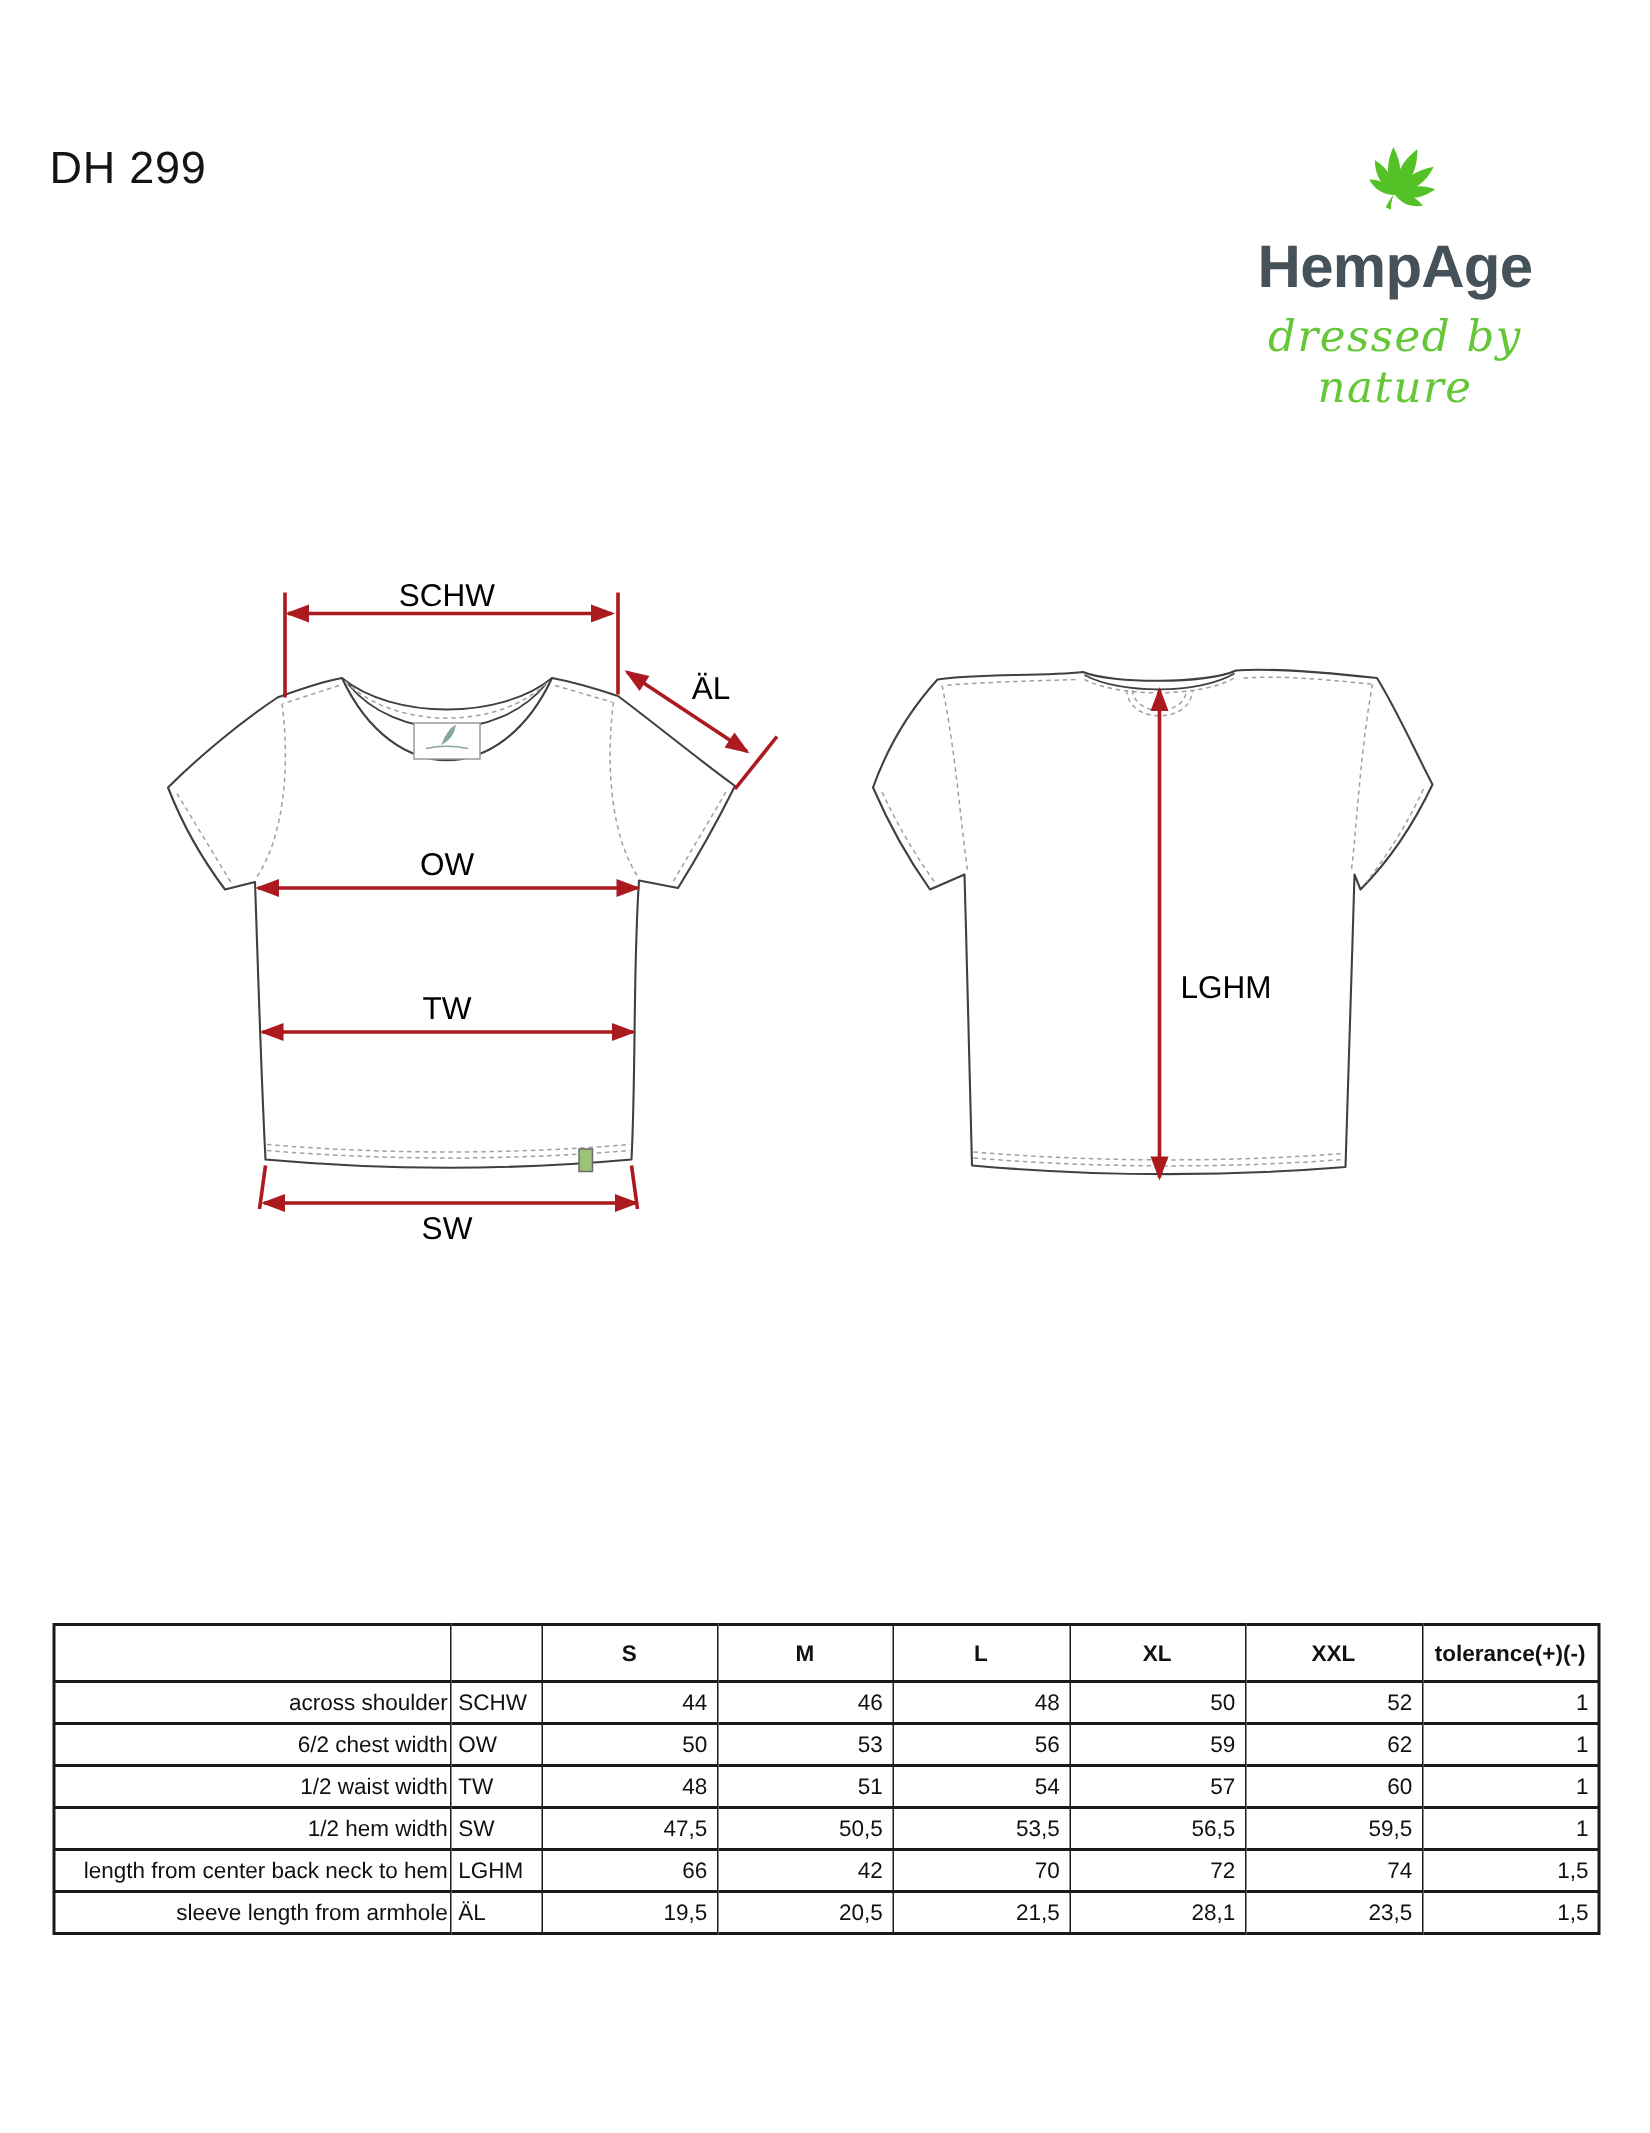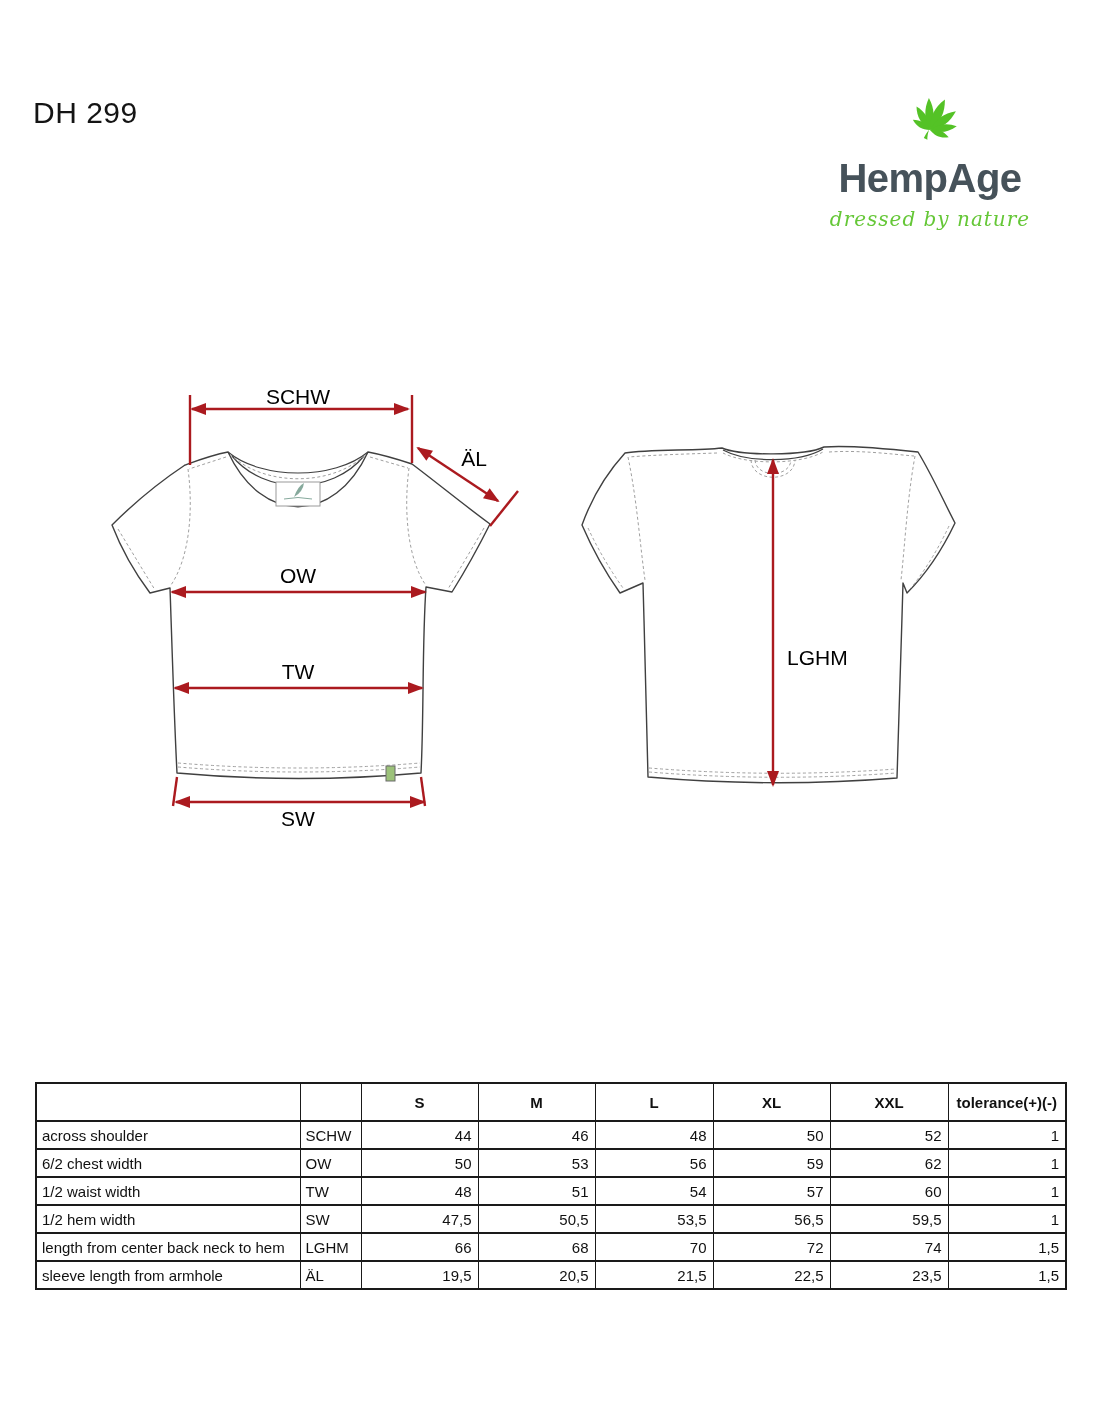--- a/index.html
+++ b/index.html
@@ -9,21 +9,21 @@
     font-family:"Liberation Sans", sans-serif; color:#111;
   }
   .page-title {
     position:absolute; left:33px; top:96px; margin:0;
     font-size:30px; font-weight:400; letter-spacing:0.5px; color:#141414;
   }
   
   .logo { position:absolute; left:800px; top:80px; width:260px; text-align:center; }
   .logo svg.leaf { display:block; margin:0 auto; }
   .brand { font-size:40px; font-weight:600; color:#46525a; letter-spacing:-0.5px; margin-top:2px; }
-  .tagline { font-family:"DejaVu Serif", serif; font-style:italic; font-size:20px;
+  .tagline { font-family:"DejaVu Serif", serif; font-style:italic; font-size:29px;
              color:#65c737; margin-top:6px; letter-spacing:1px; }
   
   .front-svg { position:absolute; left:92px;  top:385px; }
   .back-svg  { position:absolute; left:565px; top:430px; }
   .outline { fill:#ffffff; stroke:#404040; stroke-width:1.4; stroke-linejoin:round; }
   .seam    { fill:none; stroke:#404040; stroke-width:1.2; }
   .stitch  { fill:none; stroke:#a0a0a0; stroke-width:1; stroke-dasharray:3,2.5; }
   .red     { stroke:#ab1a1f; stroke-width:2.4; fill:none; }
   .mlabel  { font-family:"Liberation Sans", sans-serif; font-size:21px; fill:#000; }
   
@@ -32,21 +32,21 @@
     border-collapse:collapse; table-layout:fixed; width:1030px;
     font-size:15px;
   }
   .size-table th, .size-table td {
     border:1px solid #1a1a1a; border-top-width:2px; border-bottom-width:2px;
     overflow:hidden; white-space:nowrap;
   }
   .size-table { border:2px solid #1a1a1a; }
   .size-table thead th { height:38px; font-weight:700; text-align:center; font-size:15px; }
   .size-table tbody td { height:28px; vertical-align:middle; }
-  .size-table .lbl  { text-align:left; padding-left:5px; }
+  .size-table .lbl  { text-align:right; padding-left:5px; }
   .size-table .code { text-align:left; padding-left:5px; }
   .size-table .num  { text-align:right; padding-right:6px;padding-left:24px; }
 </style>
 </head>
 <body>
 
 <h1 class="page-title">DH 299</h1>
 
 <div class="logo">
   <svg class="leaf" width="78" height="74" viewBox="0 0 78 74">
@@ -233,30 +233,30 @@
       <td class="num">50,5</td>
       <td class="num">53,5</td>
       <td class="num">56,5</td>
       <td class="num">59,5</td>
       <td class="num">1</td>
     </tr>
     <tr>
       <td class="lbl">length from center back neck to hem</td>
       <td class="code">LGHM</td>
       <td class="num">66</td>
-      <td class="num">68</td>
+      <td class="num">42</td>
       <td class="num">70</td>
       <td class="num">72</td>
       <td class="num">74</td>
       <td class="num">1,5</td>
     </tr>
     <tr>
       <td class="lbl">sleeve length from armhole</td>
       <td class="code">ÄL</td>
       <td class="num">19,5</td>
       <td class="num">20,5</td>
       <td class="num">21,5</td>
-      <td class="num">22,5</td>
+      <td class="num">28,1</td>
       <td class="num">23,5</td>
       <td class="num">1,5</td>
     </tr>
   </tbody>
 </table>
 
 </body></html>

